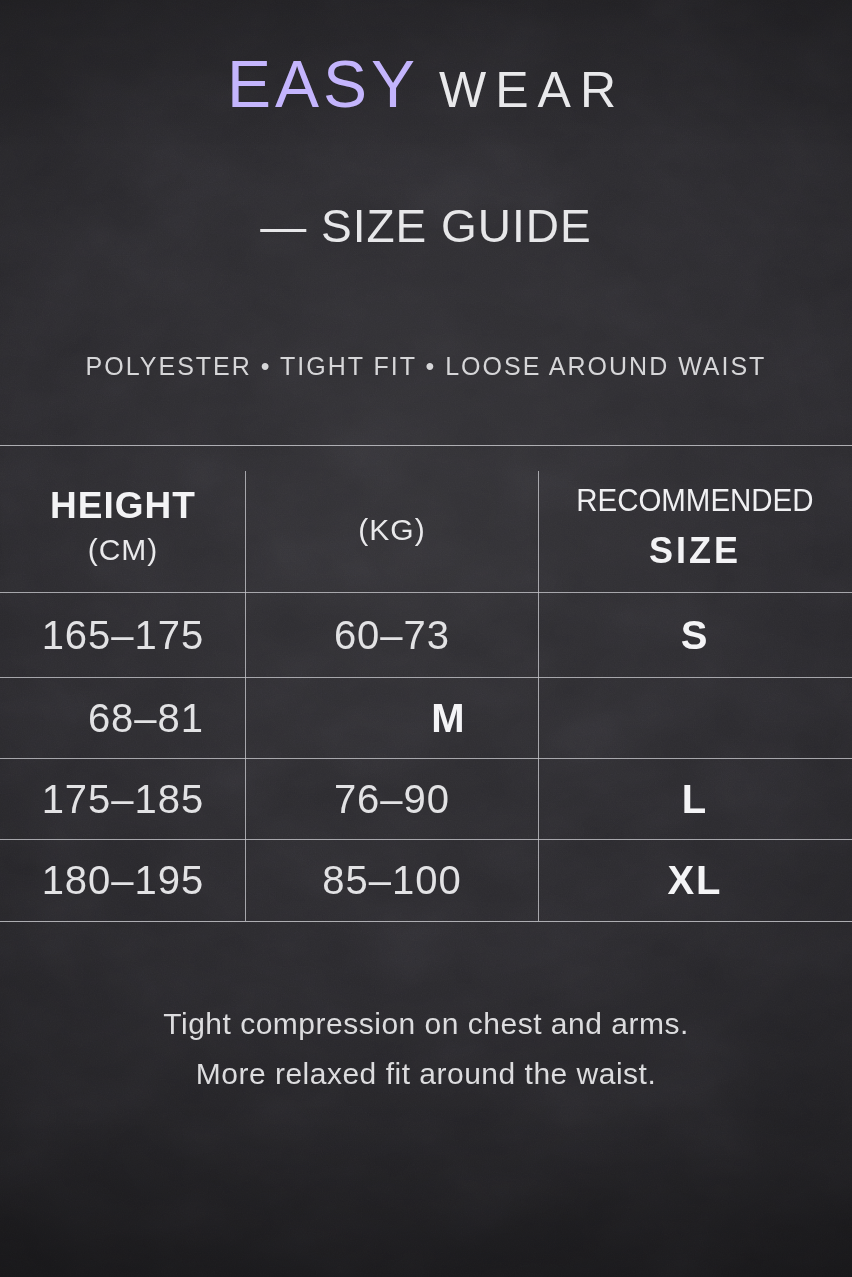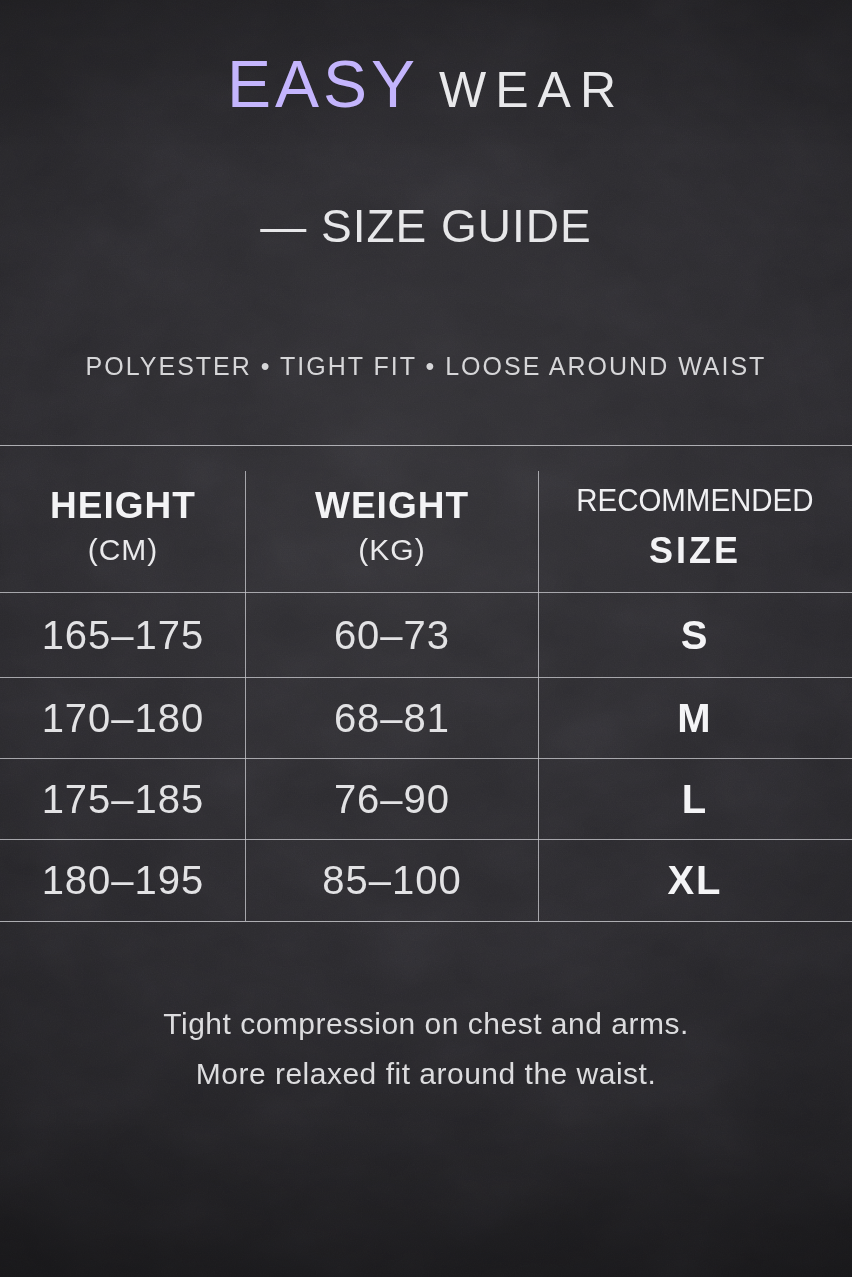--- a/index.html
+++ b/index.html
@@ -132,21 +132,20 @@
     <div class="subtitle">POLYESTER • TIGHT FIT • LOOSE AROUND WAIST</div>
 
     <div class="size-table">
 
       <div class="t-row t-header">
         <div class="cell c1">
           <span class="h-label">HEIGHT</span>
           <span class="h-sub">(CM)</span>
         </div>
         <div class="cell c2">
-          <span class="h-label">WEIGHT</span>
           <span class="h-sub">(KG)</span>
         </div>
         <div class="cell c3">
           <span class="h-reco">RECOMMENDED</span>
           <span class="h-size">SIZE</span>
         </div>
       </div>
 
       <div class="t-row t-data t-r1">
         <div class="cell c1">
@@ -154,23 +153,20 @@
           </div>
         <div class="cell c2">
             <span class="d-val">60–73</span>
           </div>
         <div class="cell c3">
             <span class="d-size">S</span>
           </div>
       </div>
 
       <div class="t-row t-data t-r2">
-        <div class="cell c1">
-            <span class="d-val">170–180</span>
-          </div>
         <div class="cell c2">
             <span class="d-val">68–81</span>
           </div>
         <div class="cell c3">
             <span class="d-size">M</span>
           </div>
       </div>
 
       <div class="t-row t-data t-r3">
         <div class="cell c1">

